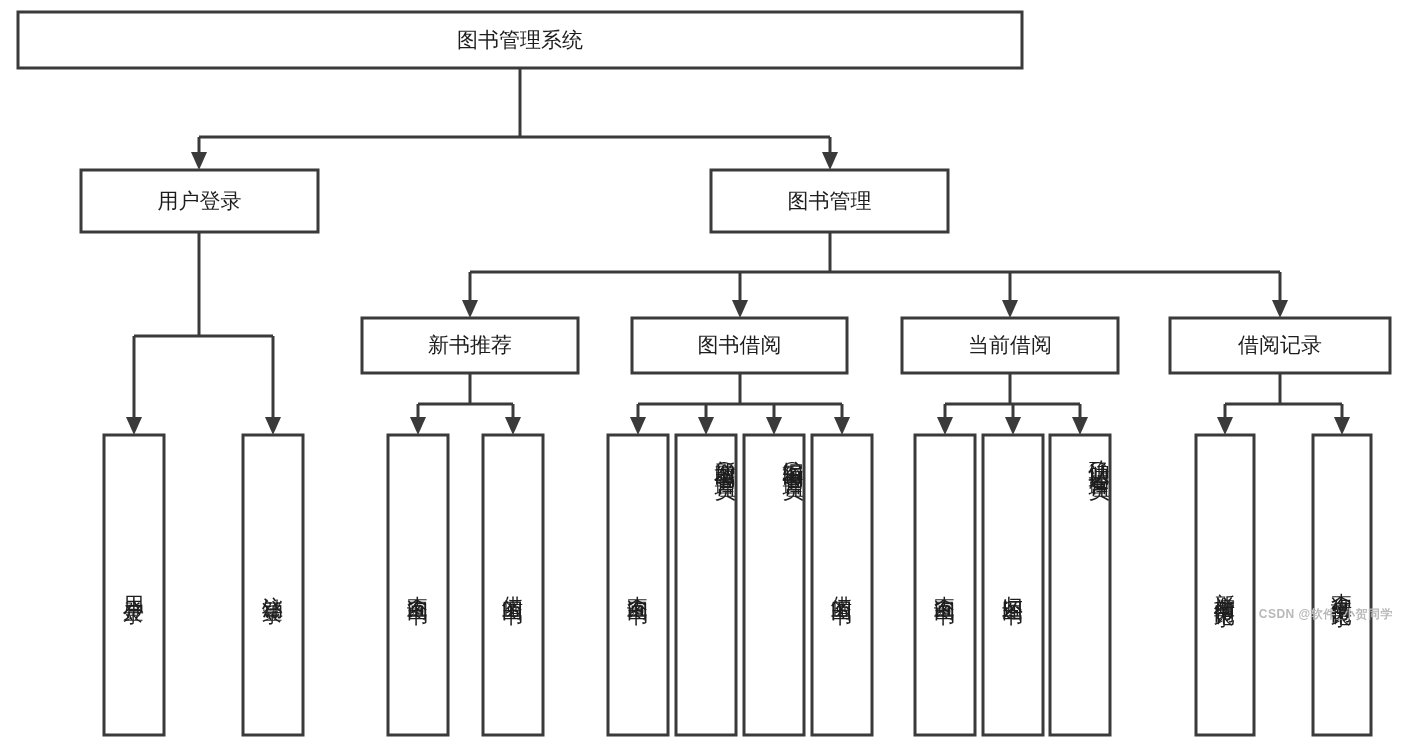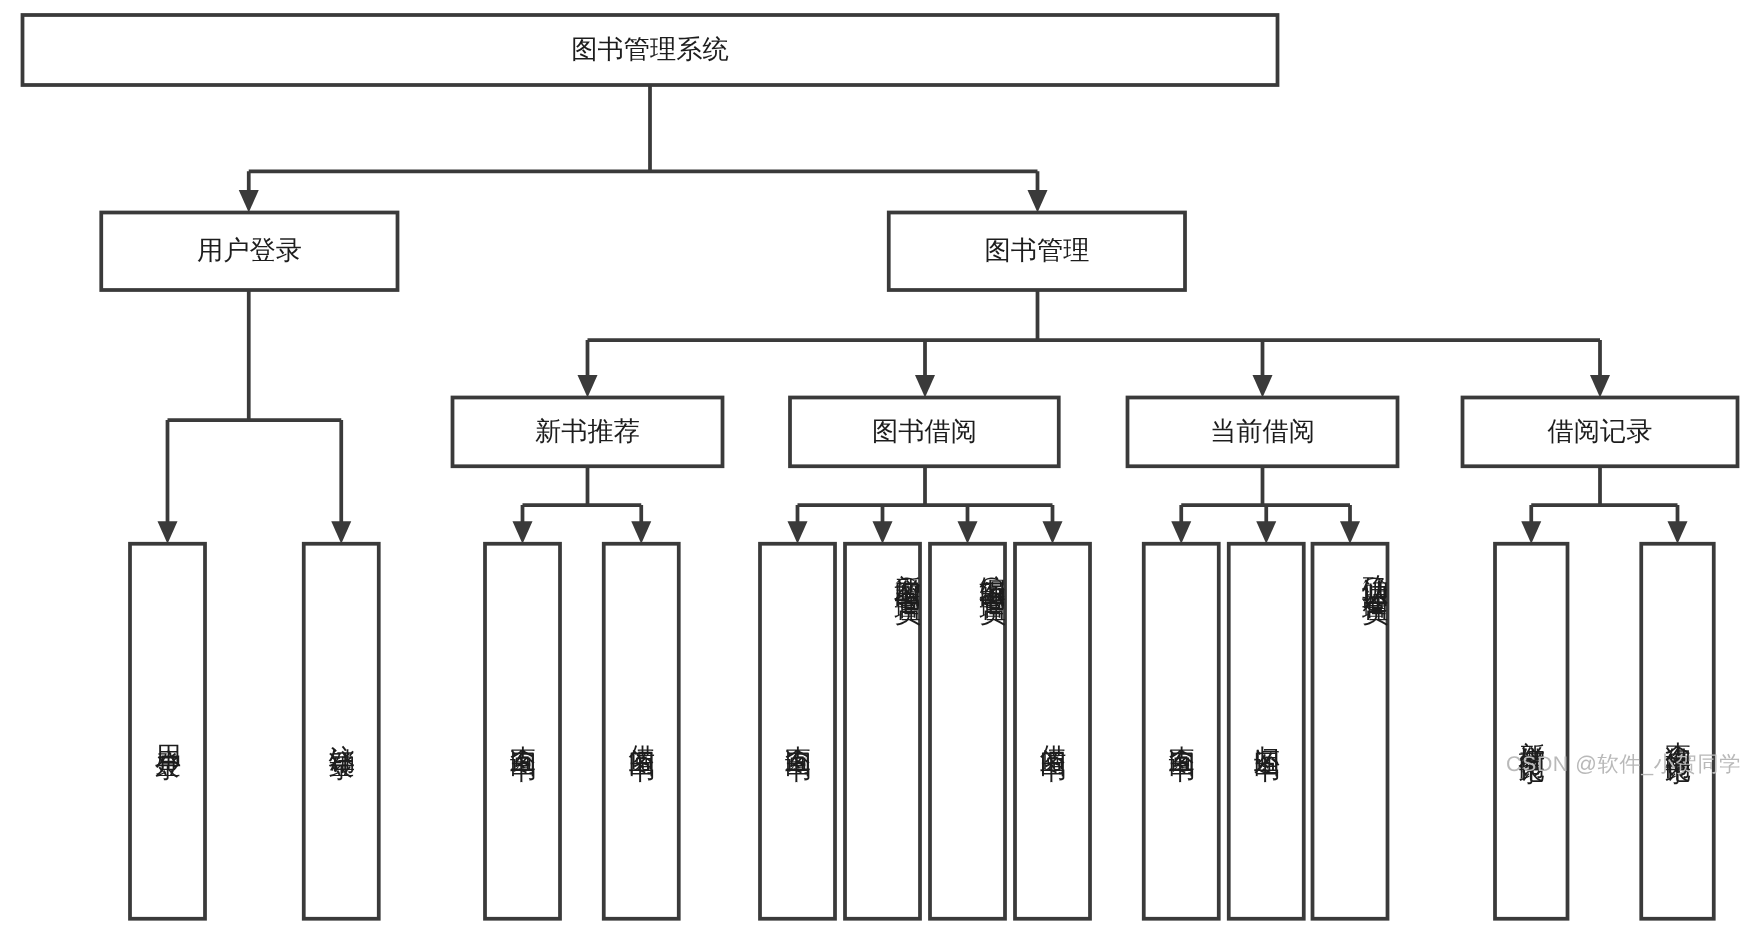--- a/index.html
+++ b/index.html
@@ -64,25 +64,26 @@
     color: #1d1d1d;
     text-align: center;
     white-space: nowrap;
     pointer-events: none;
   }
   .watermark {
     position: absolute;
     right: 12px;
     bottom: 6px;
     font-family: "Liberation Sans", "DejaVu Sans", sans-serif;
-    font-size: 17px;
+    font-size: 12px;
     color: #b9b9b9;
     letter-spacing: 0.5px;
     white-space: nowrap;
     user-select: none;
+    font-weight: bold;
   }
 </style>
 </head>
 <body>
 
 <div id="diagram-root">
 
   <svg id="tree-svg" viewBox="0 0 1405 747">
     <g id="edges-layer">
         <g>

